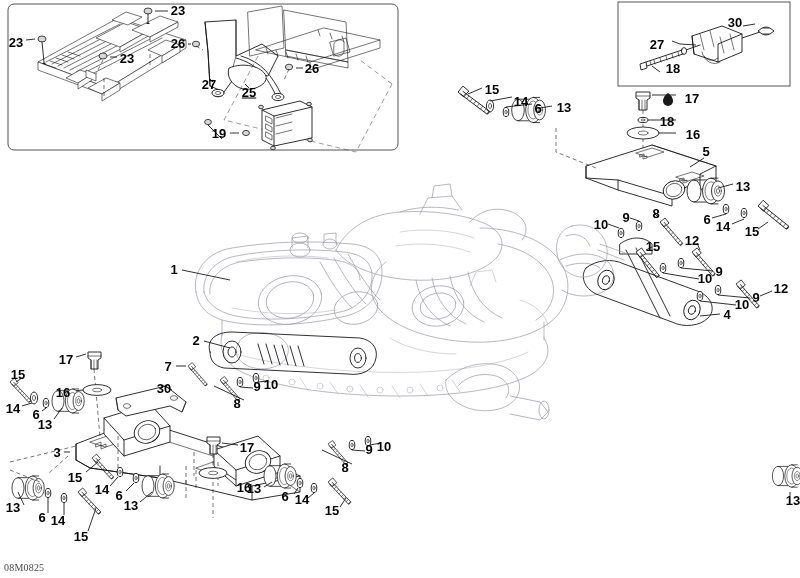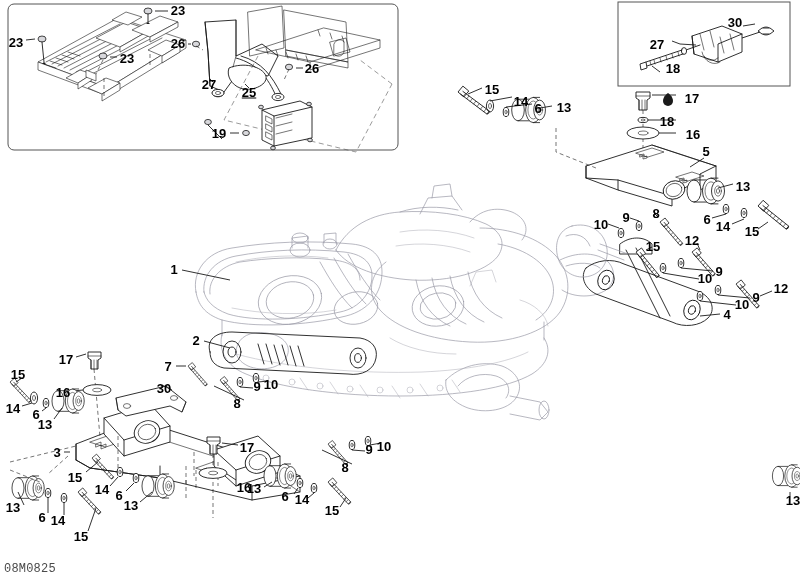--- a/index.html
+++ b/index.html
@@ -28,22 +28,22 @@
     color: #000000;
     line-height: 1;
     white-space: nowrap;
     transform: translate(-50%, -50%);
     letter-spacing: 0px;
   }
   .footer-code {
     position: absolute;
     left: 4px;
     top: 562px;
-    font-family: Liberation Mono, monospace;
-    font-size: 12px;
+    font-family: Liberation Serif, serif;
+    font-size: 10px;
     color: #4a4a4a;
     letter-spacing: 0.2px;
   }
 </style>
 </head>
 <body>
 
 <div id="page">
 
   <svg id="art" viewBox="0 0 800 578" xmlns="http://www.w3.org/2000/svg">

